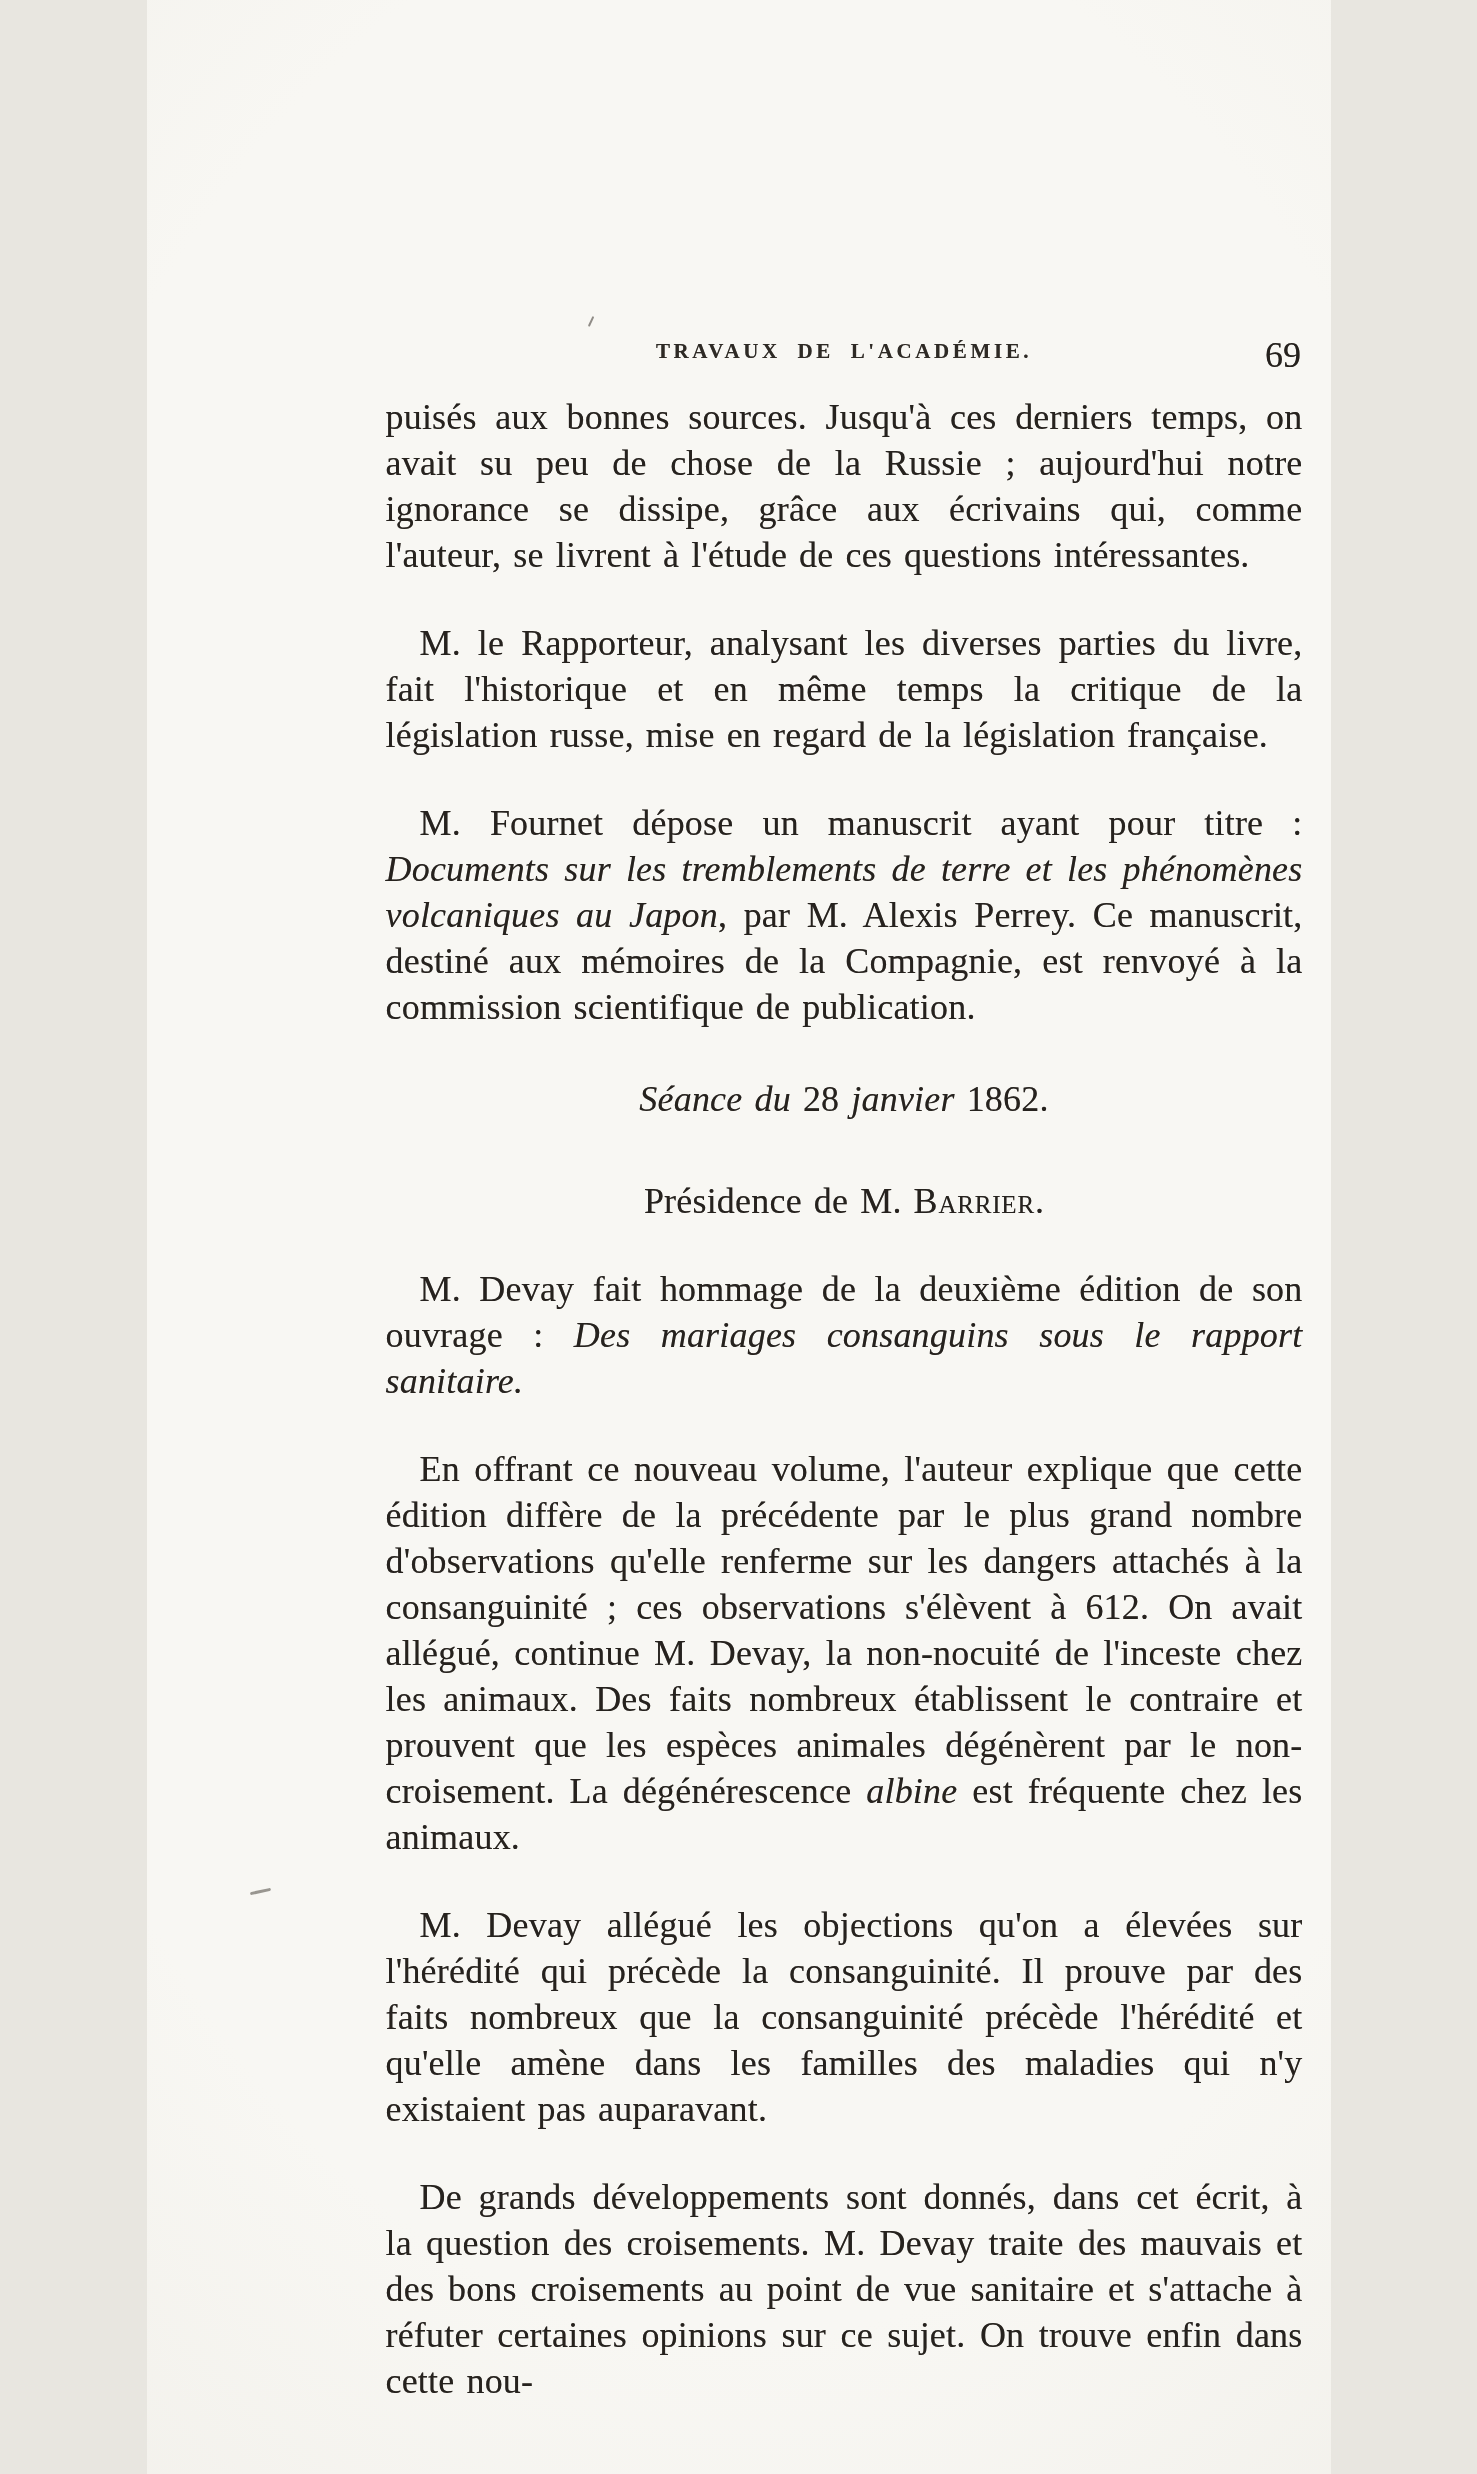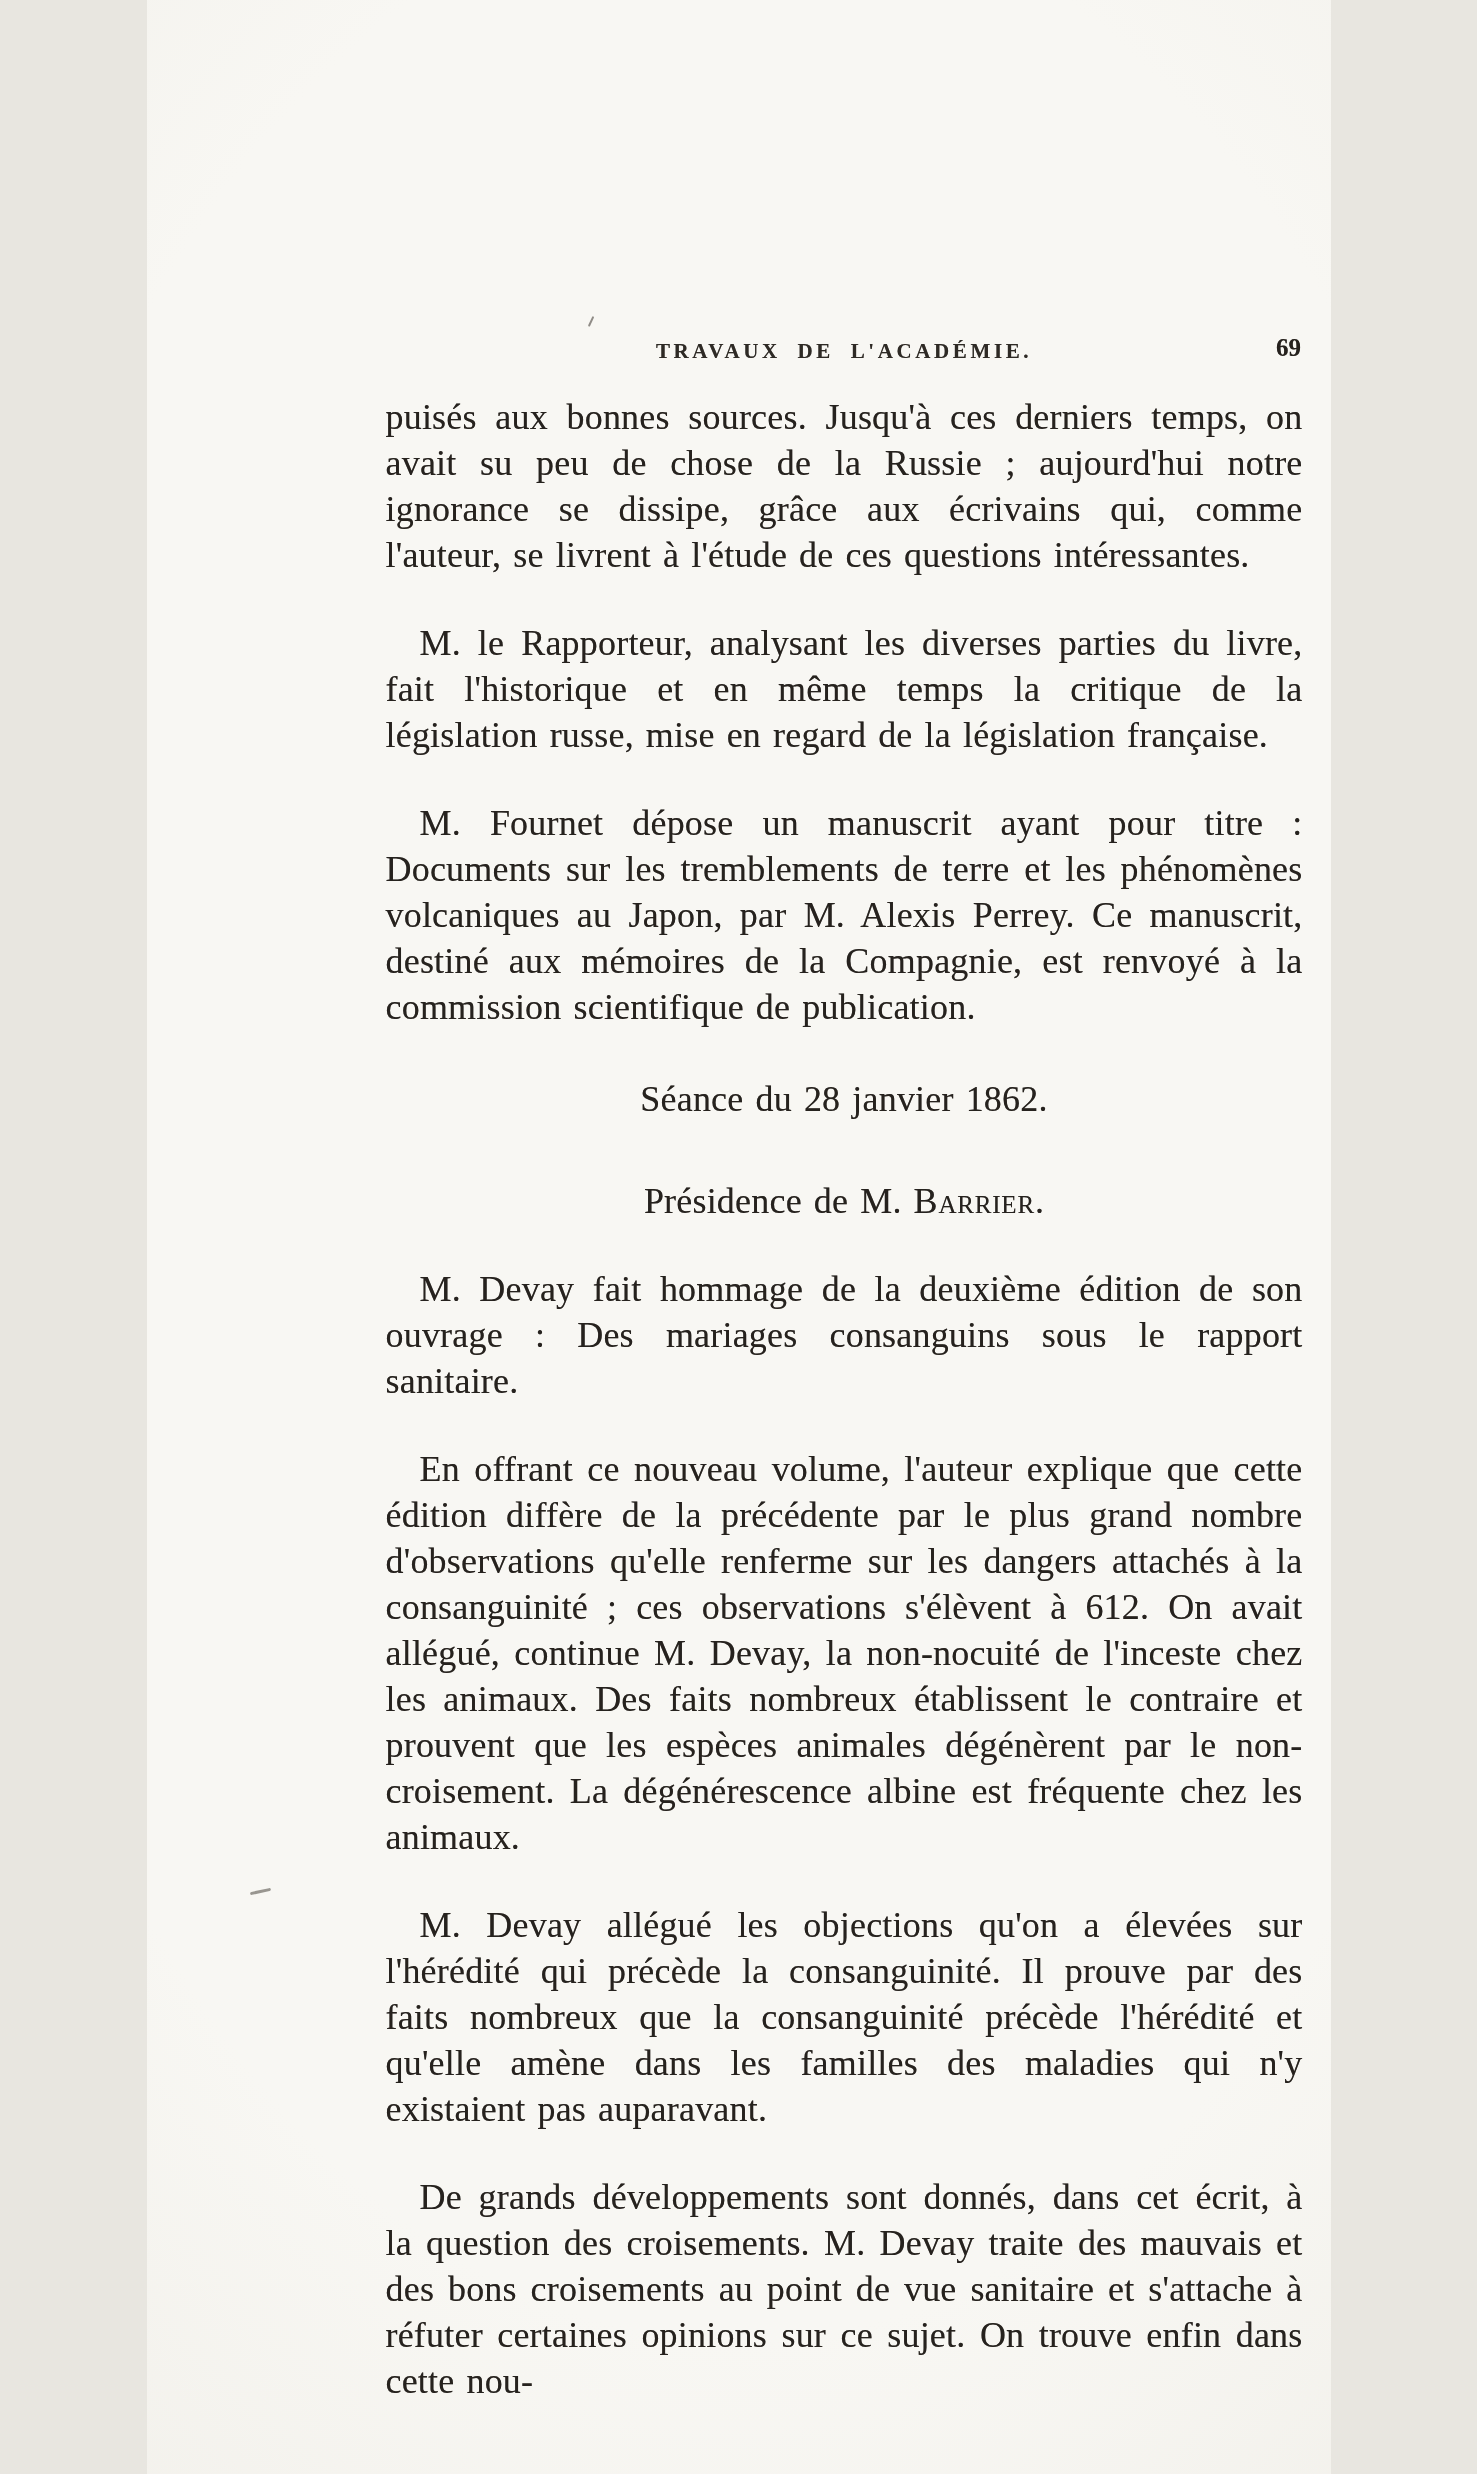--- a/index.html
+++ b/index.html
@@ -29,22 +29,22 @@
     font-weight: 700;
     letter-spacing: 3.6px;
     word-spacing: 8px;
     color: #2e2a25;
     text-shadow: 0 0 0.6px rgba(45,40,34,.5);
   }
   .page-number {
     position: absolute;
     right: 1.6px;
     top: -4.8px;
-    font-size: 25px;
-    font-weight: 700;
+    font-size: 36px;
+    font-weight: 400;
     color: #25211d;
     text-shadow: 0 0 0.6px rgba(45,40,34,.5);
   }
   .text-blocks {
     position: absolute;
     top: 394px;
     left: 239px;
     width: 917px;
     font-size: 36px;
     line-height: 46px;
@@ -67,21 +67,21 @@
     text-indent: 0;
     margin-top: 46px;
     margin-bottom: 56px;
   }
   .text-blocks p.center {
     text-align: center;
     text-indent: 0;
     margin-bottom: 39px;
   }
   .seg-normal { font-style: normal; }
-  .seg-italic { }
+  .seg-italic { font-style: italic; }
   .seg-roman  { font-style: normal; margin-top: 39px; }
   .seg-smallcaps {
     font-variant: small-caps;
     letter-spacing: 0.8px;
   }
   .scan-mark {
     position: absolute;
     background: #3a352e;
   }
   .mark-accent {

